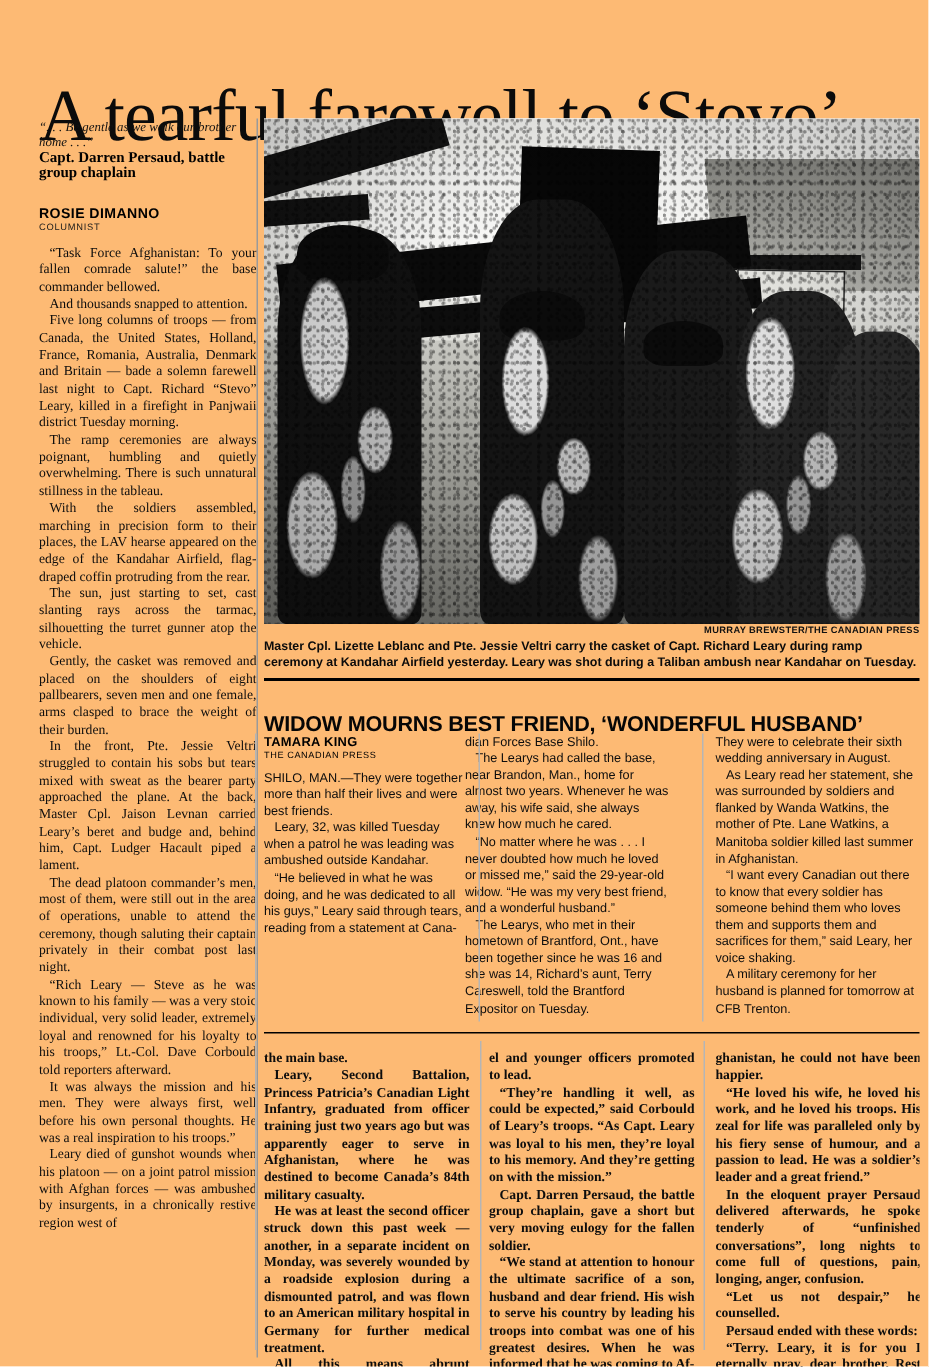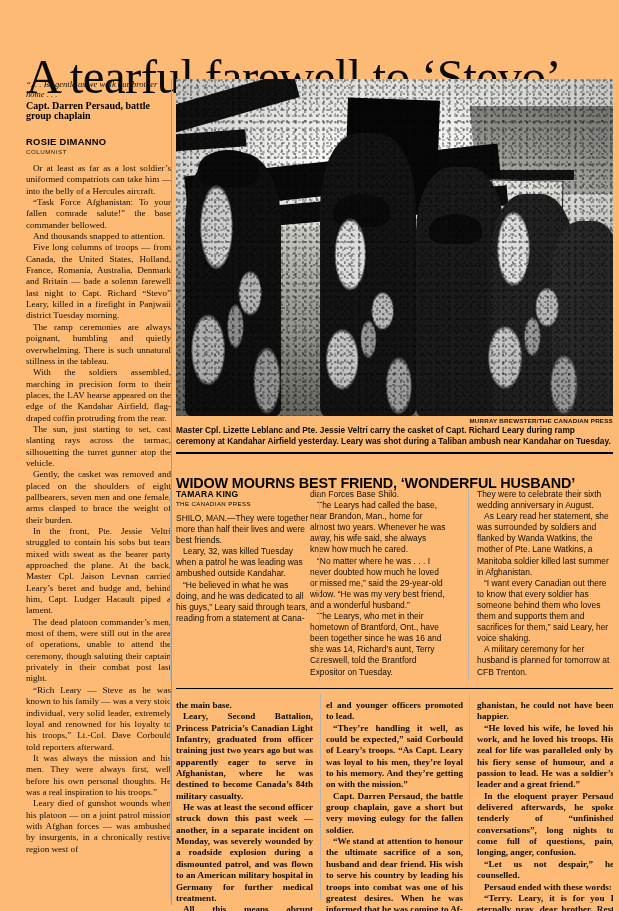--- a/index.html
+++ b/index.html
@@ -359,21 +359,20 @@
 
   <h1 class="headline">A tearful farewell to ‘Stevo’</h1>
 
   <div class="rail">
     <div class="pullquote">“. . . Be gentle as we walk our brother home . . .”</div>
     <div class="pullquote-attrib">Capt. Darren Persaud, battle group chaplain</div>
 
     <div class="byline-name">ROSIE DIMANNO</div>
     <div class="byline-title">COLUMNIST</div>
 
-    <p class="body">Or at least as far as a lost soldier’s uniformed compatriots can take him — into the belly of a Hercules aircraft.</p>
     <p class="body">“Task Force Afghanistan: To your fallen comrade salute!” the base commander bellowed.</p>
     <p class="body">And thousands snapped to attention.</p>
     <p class="body">Five long columns of troops — from Canada, the United States, Holland, France, Romania, Australia, Denmark and Britain — bade a solemn farewell last night to Capt. Richard “Stevo” Leary, killed in a firefight in Panjwaii district Tuesday morning.</p>
     <p class="body">The ramp ceremonies are always poignant, humbling and quietly overwhelming. There is such unnatural stillness in the tableau.</p>
     <p class="body">With the soldiers assembled, marching in precision form to their places, the LAV hearse appeared on the edge of the Kandahar Airfield, flag-draped coffin protruding from the rear.</p>
     <p class="body">The sun, just starting to set, cast slanting rays across the tarmac, silhouetting the turret gunner atop the vehicle.</p>
     <p class="body">Gently, the casket was removed and placed on the shoulders of eight pallbearers, seven men and one female, arms clasped to brace the weight of their burden.</p>
     <p class="body">In the front, Pte. Jessie Veltri struggled to contain his sobs but tears mixed with sweat as the bearer party approached the plane. At the back, Master Cpl. Jaison Levnan carried Leary’s beret and budge and, behind him, Capt. Ludger Hacault piped a lament.</p>
     <p class="body">The dead platoon commander’s men, most of them, were still out in the area of operations, unable to attend the ceremony, though saluting their captain privately in their combat post last night.</p>
     <p class="body">“Rich Leary — Steve as he was known to his family — was a very stoic individual, very solid leader, extremely loyal and renowned for his loyalty to his troops,” Lt.-Col. Dave Corbould told reporters afterward.</p>

